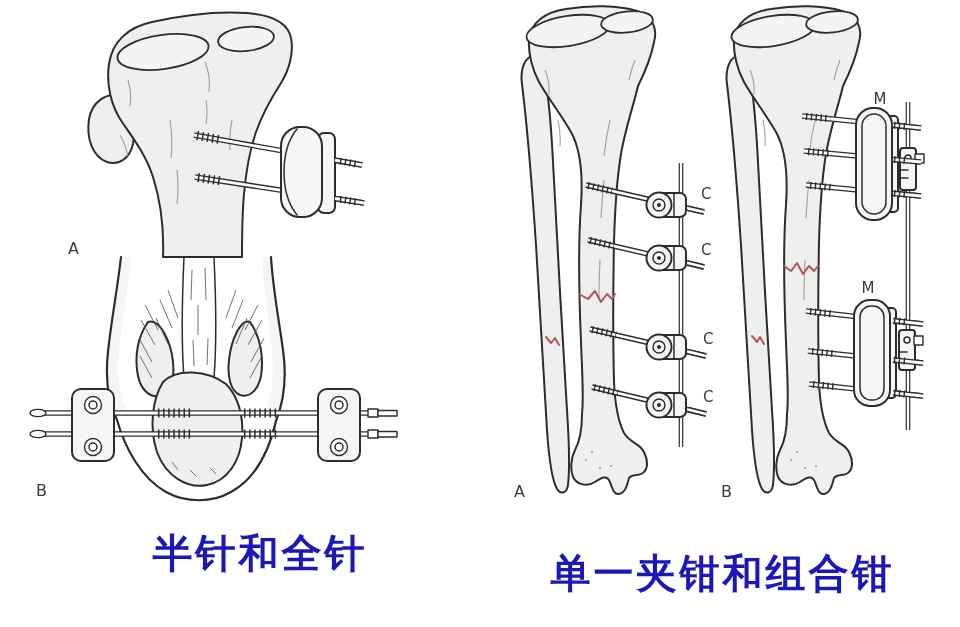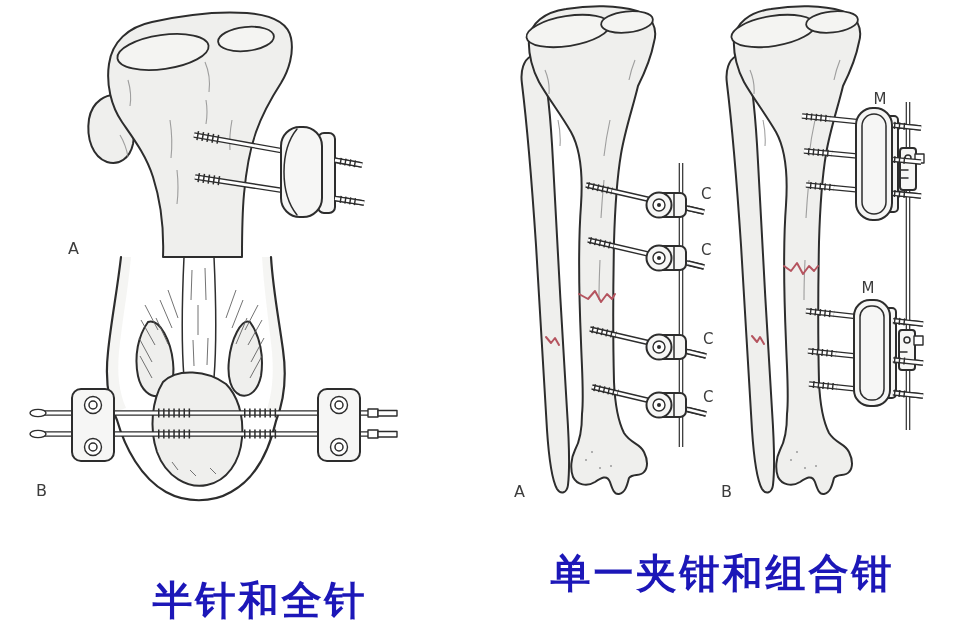--- a/index.html
+++ b/index.html
@@ -24,21 +24,21 @@
   .pin-i{stroke:#ffffff;stroke-width:2.8;stroke-linecap:butt;fill:none}
   .rod-o{stroke:var(--outline,#2d2d2d);stroke-width:4.6;stroke-linecap:butt;fill:none}
   .rod-i{stroke:#ffffff;stroke-width:2.2;stroke-linecap:butt;fill:none}
   .thread{stroke:var(--outline,#2d2d2d);stroke-width:9;fill:none;stroke-dasharray:1.5 3.6}
   .thread-sm{stroke:var(--outline,#2d2d2d);stroke-width:7;fill:none;stroke-dasharray:1.4 3.4}
   .frac{stroke:var(--fracture_red,#b5545f);stroke-width:2;fill:none;stroke-linejoin:round;stroke-linecap:round}
   .fig-label{font:16px "DejaVu Sans",sans-serif;fill:var(--figure_label_color,#3c3c3c)}
   .clamp-label{font:15px "DejaVu Sans",sans-serif;fill:var(--figure_label_color,#3c3c3c)}
   .caption{position:absolute;text-align:center;font-family:"DejaVu Sans",sans-serif;font-weight:900;
            font-size:40px;letter-spacing:3px;color:var(--caption_blue,#1c17b8);white-space:nowrap}
-  .caption-left{left:0;top:573px;width:520px}
+  .caption-left{left:0;top:526px;width:520px}
   .caption-right{left:460px;top:546px;width:525px}
 </style>
 </head>
 <body>
 
 <div class="stage">
 <svg width="960" height="627" viewBox="0 0 960 627">
 
   <defs>
 

